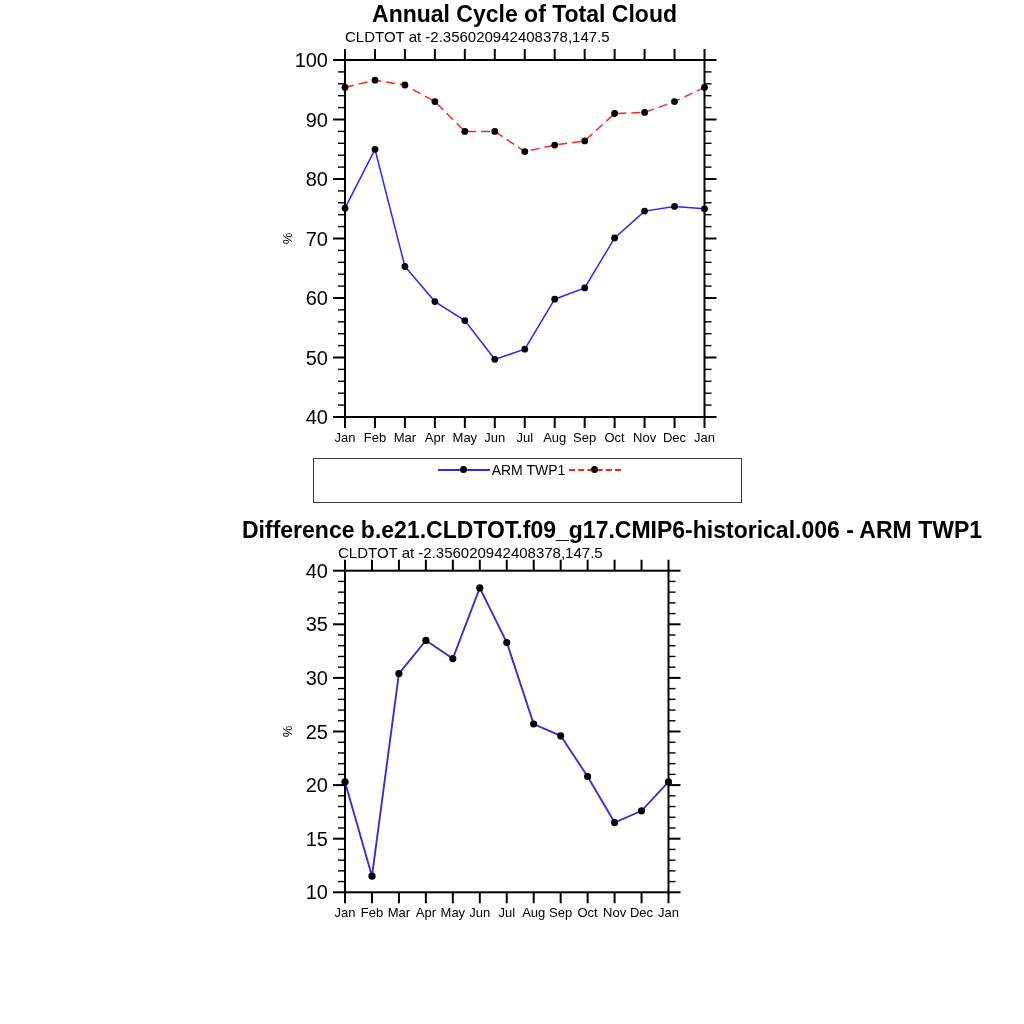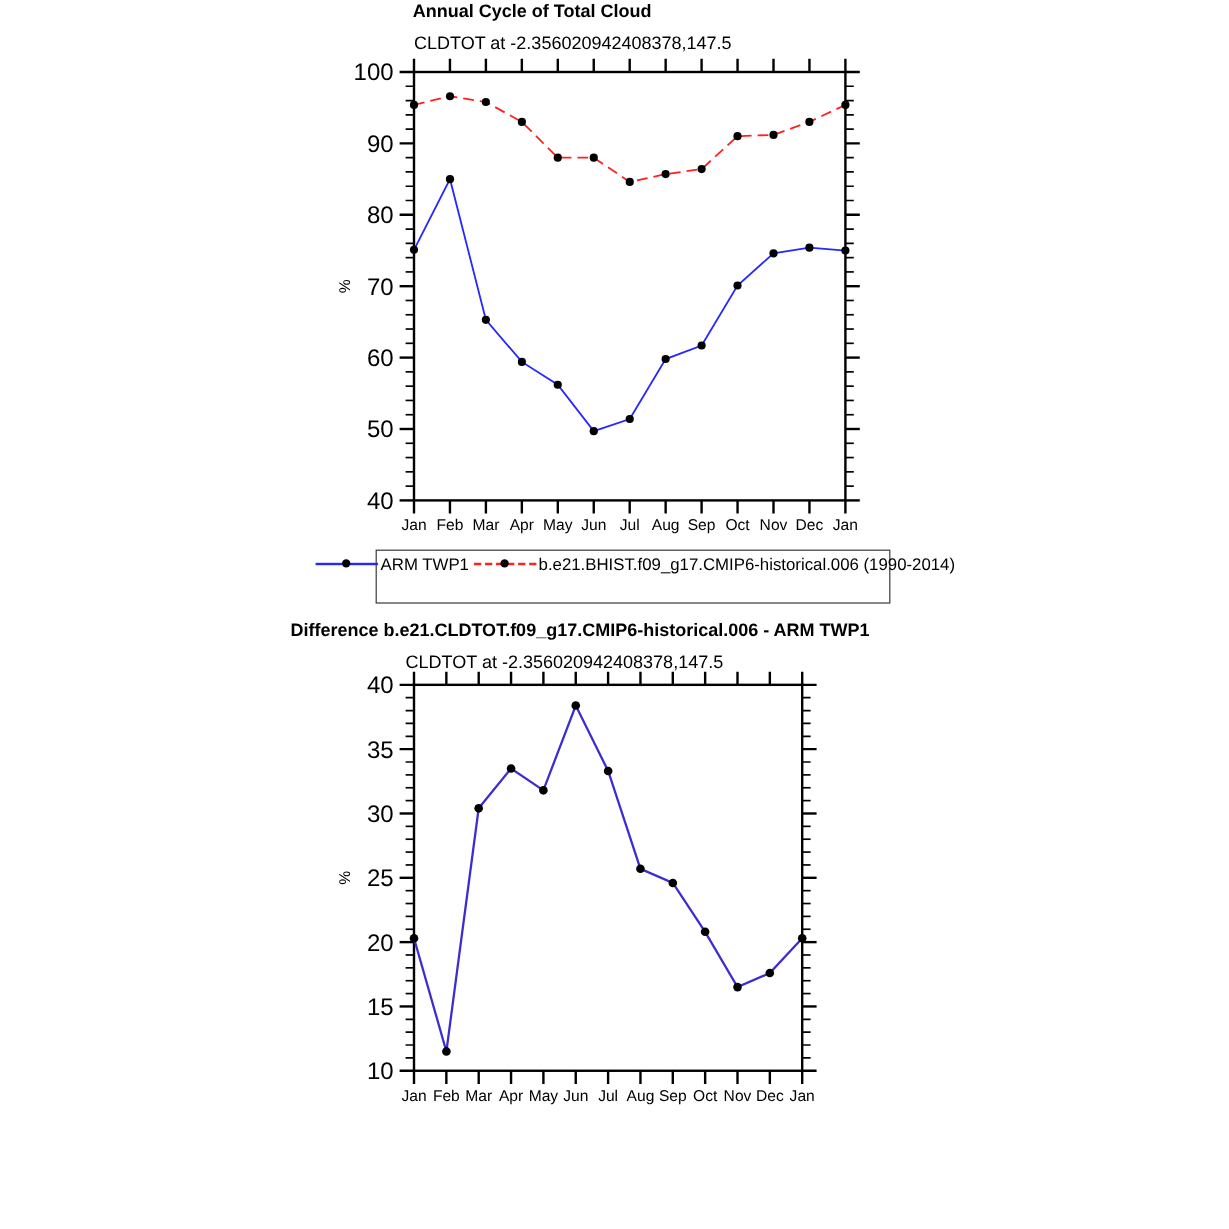--- a/index.html
+++ b/index.html
@@ -1,21 +1,21 @@
 <!DOCTYPE html>
 <html><head>
 <meta charset="utf-8">
 <style>
   html,body{margin:0;padding:0;background:#ffffff;}
   body{
     width:1024px;height:1024px;position:relative;overflow:hidden;
     font-family:"Liberation Sans","DejaVu Sans",sans-serif;color:#000;
   }
   .abs{position:absolute;}
-  .chart-title{font-weight:bold;font-size:15px;text-align:left;white-space:nowrap;}
+  .chart-title{font-weight:bold;font-size:23px;text-align:center;white-space:nowrap;}
   .chart-subtitle{font-size:15px;white-space:nowrap;}
   #legend-box{
     left:313px;top:458px;width:429px;height:45px;
     border:1px solid #3a3a3a;background:#fff;
     display:flex;flex-direction:row;justify-content:center;
     padding:0;box-sizing:border-box;
   }
   .legend-row{display:flex;align-items:center;height:22px;}
   .legend-sample{position:relative;width:52px;height:10px;margin-left:4px;flex:0 0 52px;}
   .legend-sample .line{position:absolute;left:0;right:0;top:4px;height:0;}
@@ -180,21 +180,20 @@
       <span class="line solid"></span>
       <span class="dot"></span>
     </span>
     <span class="legend-label">ARM TWP1</span>
   </div>
   <div class="legend-row">
     <span class="legend-sample">
       <span class="line dashed"></span>
       <span class="dot"></span>
     </span>
-    <span class="legend-label">b.e21.BHIST.f09_g17.CMIP6-historical.006 (1990-2014)</span>
   </div>
 </div>
 
 <div class="abs chart-title" style="left:242px;top:517px;width:480px;">Difference b.e21.CLDTOT.f09_g17.CMIP6-historical.006 - ARM TWP1</div>
 
 <div class="abs chart-subtitle" style="left:338px;top:544px;">CLDTOT at -2.356020942408378,147.5</div>
 
 <svg id="svg-bot" width="520" height="382" style="left:260px;top:550px;">
     <rect x="85" y="20.7" width="323.5" height="321.6" fill="none" stroke="#000" stroke-width="2"></rect>
     <line x1="73" y1="342.3" x2="85" y2="342.3" stroke="#000" stroke-width="2"></line>

